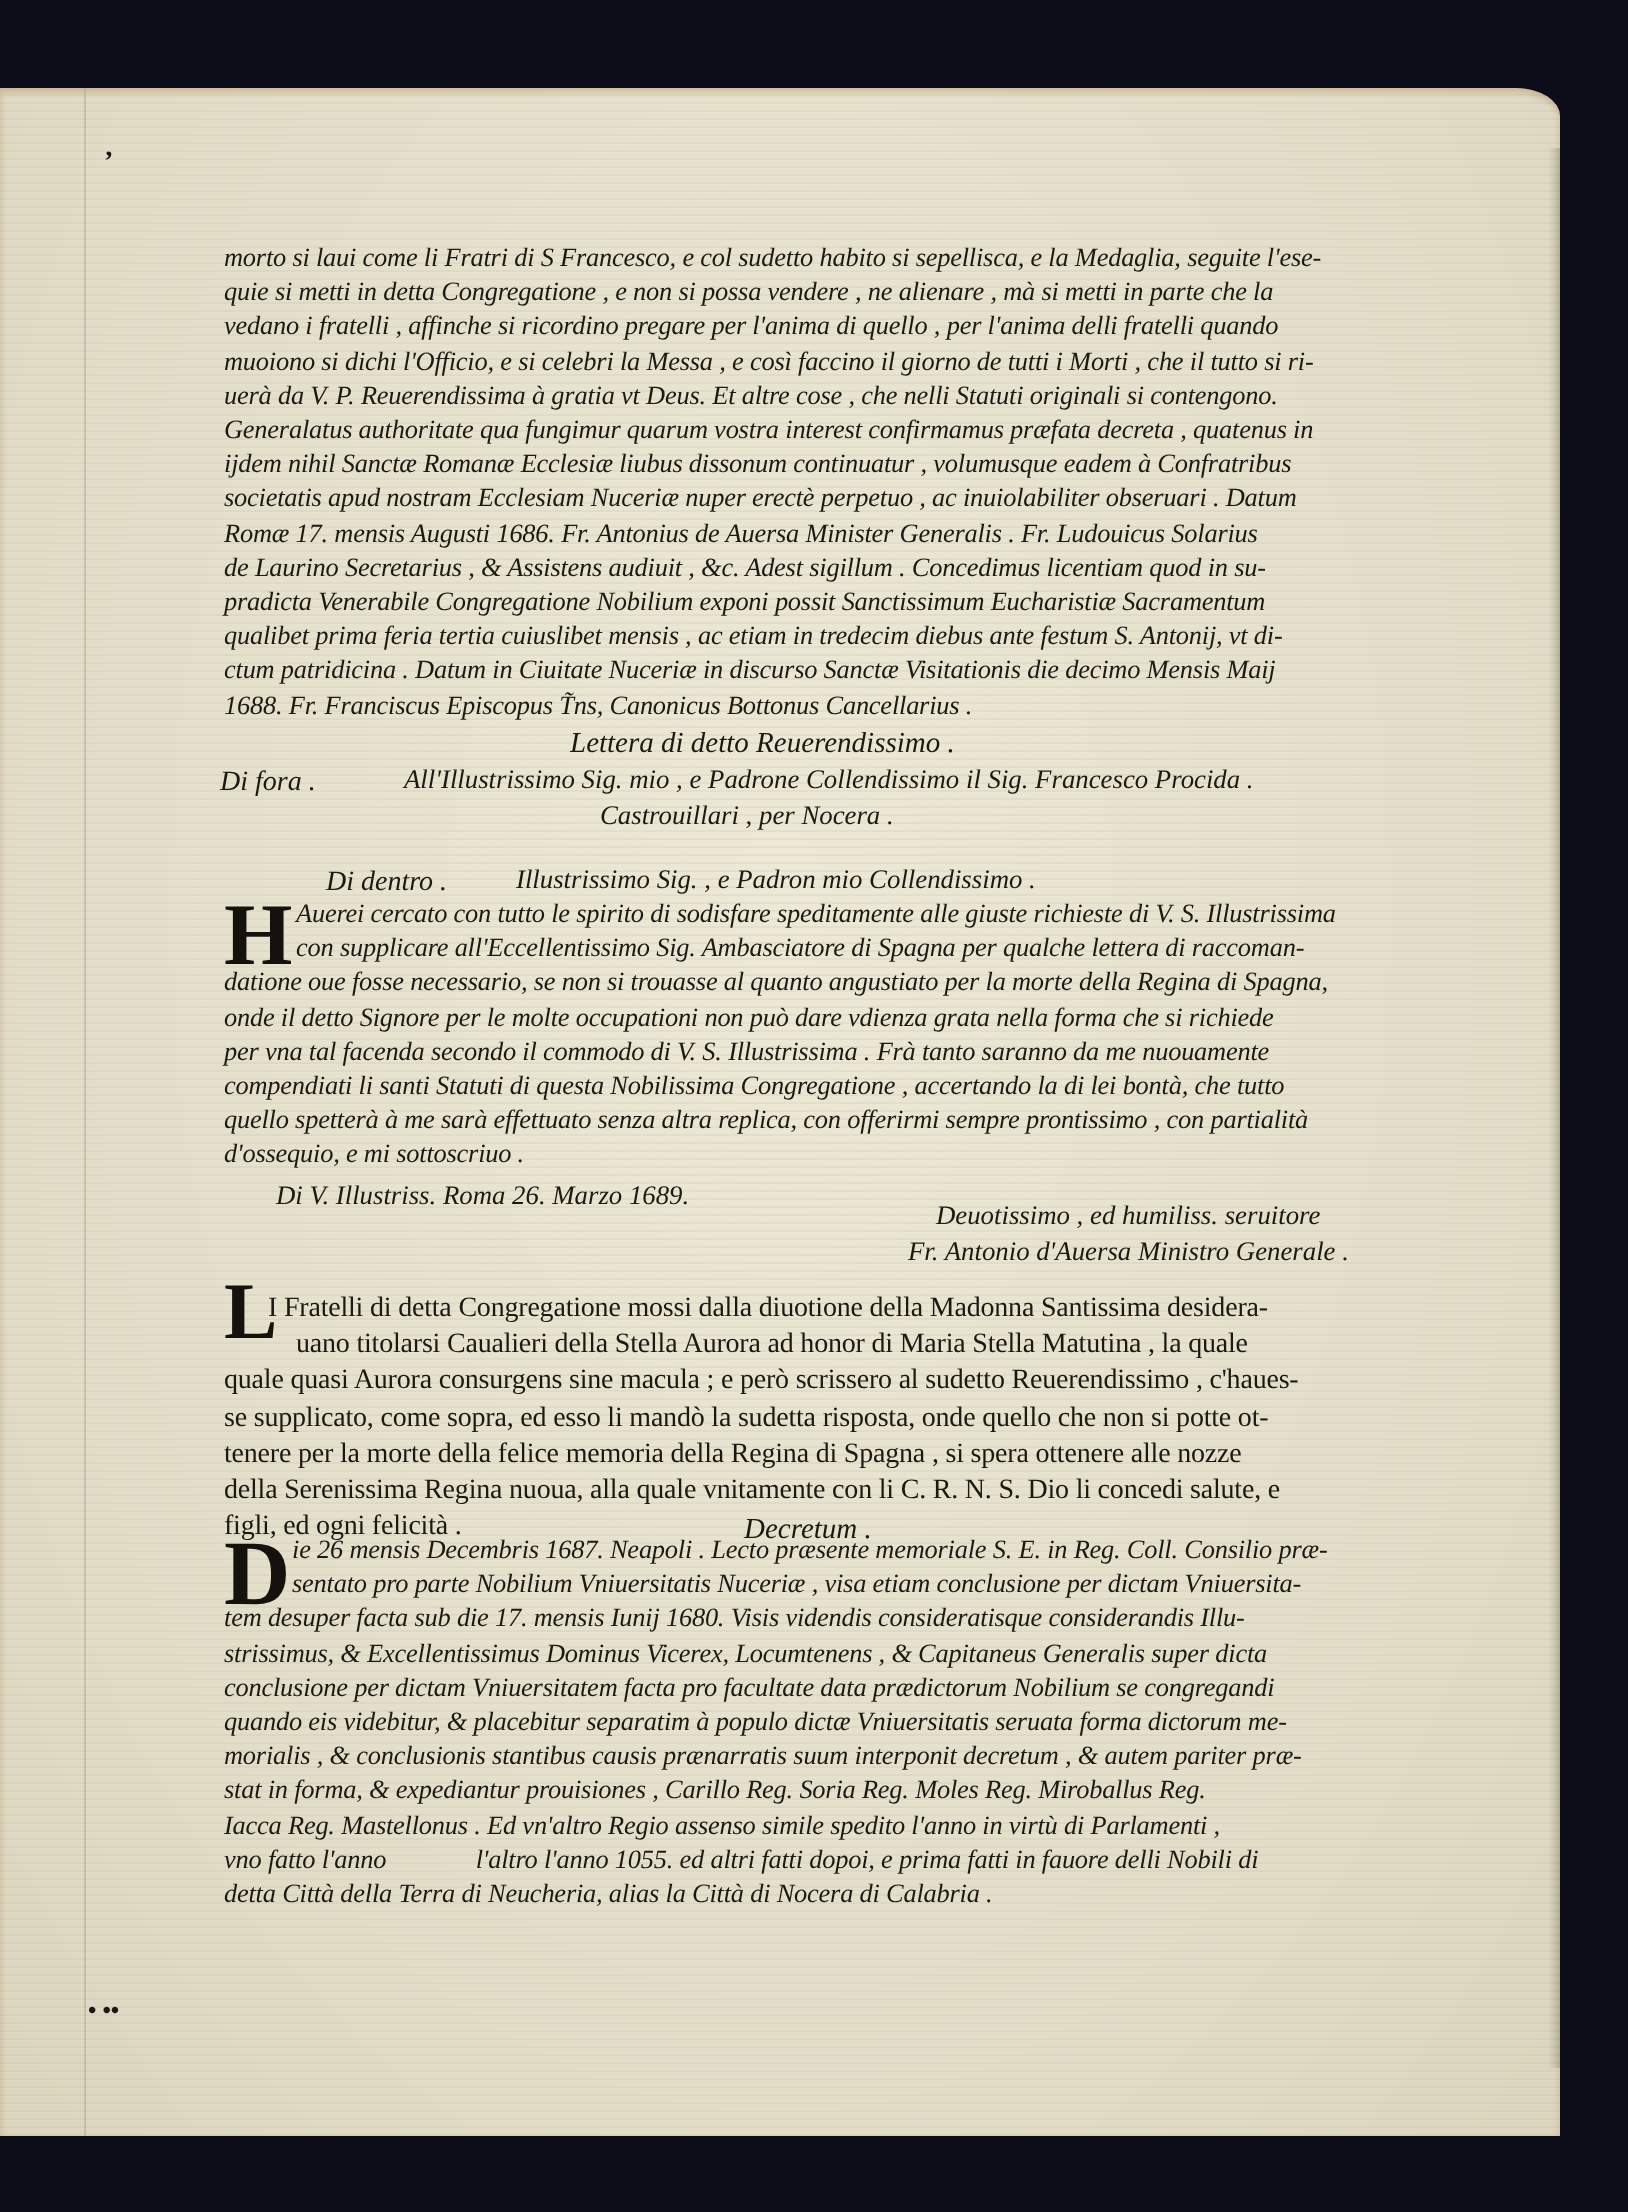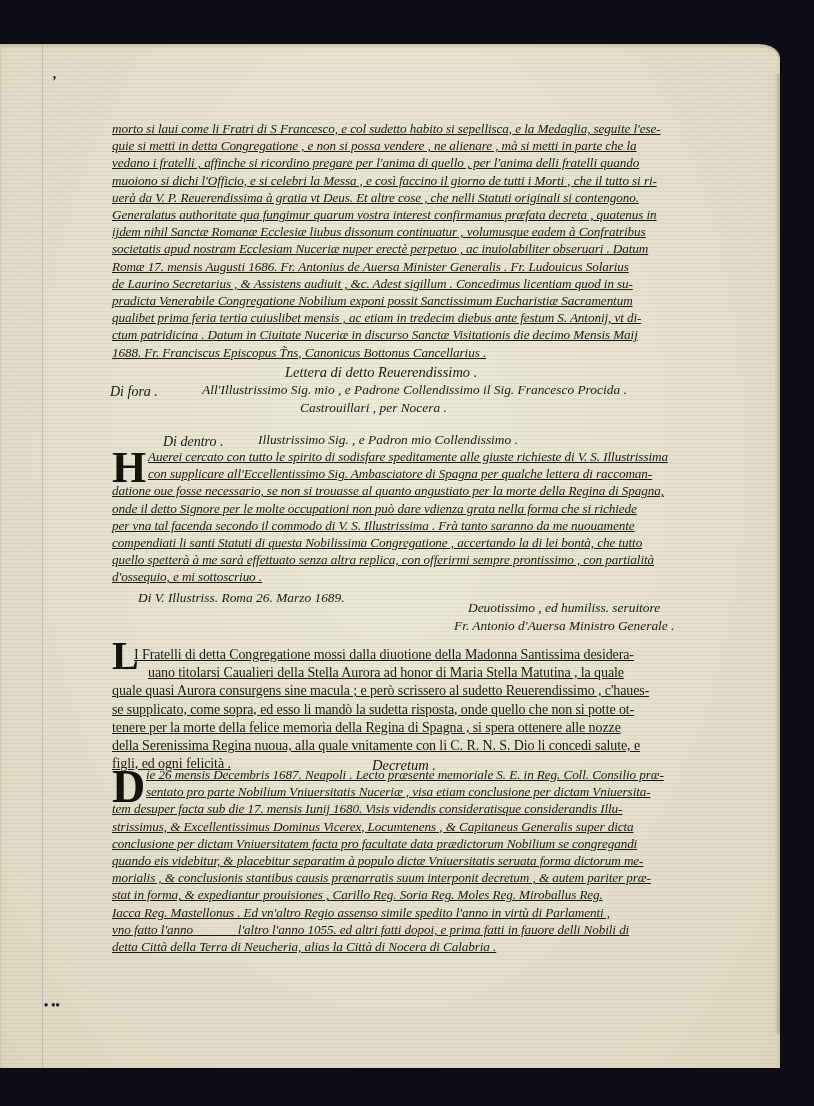--- a/index.html
+++ b/index.html
@@ -51,21 +51,20 @@
     font-size: 14px;
   }
   .text-block {
     position: absolute;
     left: 112px;
     width: 590px;
     color: #1c1913;
     font-size: 13.2px;
     line-height: 17.2px;
     text-align: justify;
-    text-decoration: underline;
   }
   .line {
     display: block;
     white-space: nowrap;
     font-style: italic;
     letter-spacing: -0.1px;
   }
   .line.roman { font-style: normal; }
   .centered {
     position: absolute;

